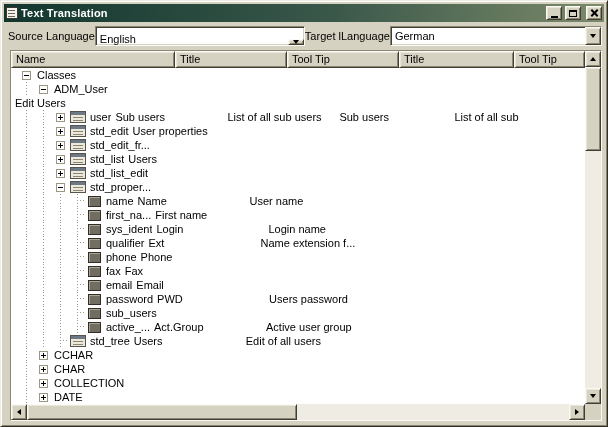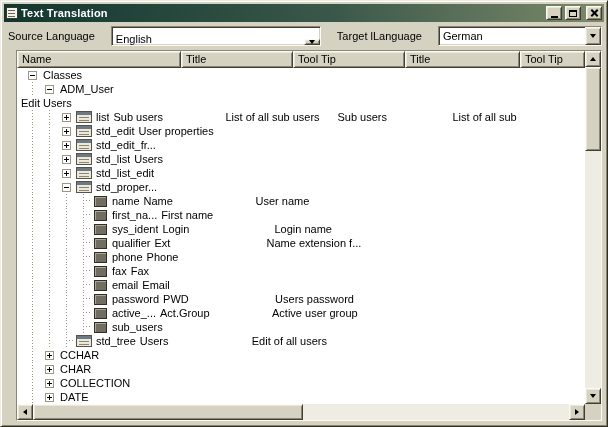--- a/index.html
+++ b/index.html
@@ -38,34 +38,34 @@
   .tb-btn { width:16px; height:14px; flex:none; display:flex; align-items:center; justify-content:center; cursor:default; }
   .tb-btn.close-gap { margin-left:2px; }
   .g-min { width:7px; height:2px; background:#000; margin-top:7px; }
   .g-max { width:8px; height:7px; border:1px solid #000; border-top-width:2px; }
   .g-close { position:relative; width:9px; height:8px; }
   .g-close::before,.g-close::after { content:''; position:absolute; left:0; top:3px; width:9px; height:2px; background:#000; }
   .g-close::before { transform:rotate(45deg); }
   .g-close::after { transform:rotate(-45deg); }
 
   
-  .langbar { flex:none; display:flex; align-items:center; padding:4px 2px 4px 4px; gap:16px; }
+  .langbar { flex:none; display:flex; align-items:center; padding:4px 2px 4px 4px; gap:0; }
   .lab { white-space:nowrap; flex:none; }
   .combo { height:20px; background:#fff; display:flex; align-items:stretch; }
   .combo.src { width:210px; flex:none;align-items:flex-end; }
   .combo.tgt { flex:1; }
   .combo-text { flex:1; padding:3px 0 0 4px; white-space:nowrap; overflow:hidden; }
   .combo-btn { width:16px; flex:none; display:flex; align-items:center; justify-content:center; margin:0; }
   .tri-down { width:0; height:0; border-left:3px solid transparent; border-right:3px solid transparent; border-top:4px solid #000; }
   .tri-up   { width:0; height:0; border-left:3px solid transparent; border-right:3px solid transparent; border-bottom:4px solid #000; }
   .tri-left { width:0; height:0; border-top:3px solid transparent; border-bottom:3px solid transparent; border-right:4px solid #000; }
   .tri-right{ width:0; height:0; border-top:3px solid transparent; border-bottom:3px solid transparent; border-left:4px solid #000; }
 
   
-  .list-wrap { flex:1; margin:0 2px 2px 12px; display:flex; min-height:0;border-radius:20px; }
+  .list-wrap { flex:1; margin:0 2px 2px 6px; display:flex; min-height:0;border-radius:20px; }
   .list-outer { flex:1; display:flex; background:#fff; min-width:0; }
   .list-main { flex:1; display:flex; flex-direction:column; min-width:0; }
   .header-row { flex:none; display:flex; height:17px; background:#d6d2c2; }
   .hcell { padding:1px 0 0 4px; white-space:nowrap; overflow:hidden; }
   .w1{width:164px;flex:none;} .w2{width:112px;flex:none;} .w3{width:112px;flex:none;} .w4{width:115px;flex:none;} .w5{flex:1;min-width:0;}
   .rows { flex:1; background:#fff; overflow:hidden; }
 
   .tree-row { display:flex; height:14px; align-items:center; }
   .cell { white-space:nowrap; overflow:hidden; height:100%; display:flex; align-items:center; }
   .cell.txt { padding-left:4px; }
@@ -177,21 +177,21 @@
               <div class="cell txt w5"></div>
             </div>
             <div class="tree-row">
               <div class="cell c-name">
                 <span class="gap"></span>
                 <span class="gap"></span>
                 <span class="slot">
                   <span class="box plus"></span>
                 </span>
                 <span class="icon-form"></span>
-                <span class="nlabel">list</span>
+                <span class="nlabel">user</span>
               </div>
               <div class="cell txt w2">Sub users</div>
               <div class="cell txt w3">List of all sub users</div>
               <div class="cell txt w4">Sub users</div>
               <div class="cell txt w5">List of all sub</div>
             </div>
             <div class="tree-row">
               <div class="cell c-name">
                 <span class="gap"></span>
                 <span class="gap"></span>
@@ -378,38 +378,38 @@
               <div class="cell txt w4"></div>
               <div class="cell txt w5"></div>
             </div>
             <div class="tree-row">
               <div class="cell c-name">
                 <span class="gap"></span>
                 <span class="gap"></span>
                 <span class="gap"></span>
                 <span class="slot connector"></span>
                 <span class="icon-field"></span>
+                <span class="nlabel">sub_users</span>
+              </div>
+              <div class="cell txt w2"></div>
+              <div class="cell txt w3"></div>
+              <div class="cell txt w4"></div>
+              <div class="cell txt w5"></div>
+            </div>
+            <div class="tree-row">
+              <div class="cell c-name">
+                <span class="gap"></span>
+                <span class="gap"></span>
+                <span class="gap"></span>
+                <span class="slot connector"></span>
+                <span class="icon-field"></span>
                 <span class="nlabel">active_...</span>
               </div>
               <div class="cell txt w2">Act.Group</div>
               <div class="cell txt w3">Active user group</div>
-              <div class="cell txt w4"></div>
-              <div class="cell txt w5"></div>
-            </div>
-            <div class="tree-row">
-              <div class="cell c-name">
-                <span class="gap"></span>
-                <span class="gap"></span>
-                <span class="gap"></span>
-                <span class="slot connector"></span>
-                <span class="icon-field"></span>
-                <span class="nlabel">sub_users</span>
-              </div>
-              <div class="cell txt w2"></div>
-              <div class="cell txt w3"></div>
               <div class="cell txt w4"></div>
               <div class="cell txt w5"></div>
             </div>
             <div class="tree-row">
               <div class="cell c-name">
                 <span class="gap"></span>
                 <span class="gap"></span>
                 <span class="slot connector"></span>
                 <span class="icon-form"></span>
                 <span class="nlabel">std_tree</span>

